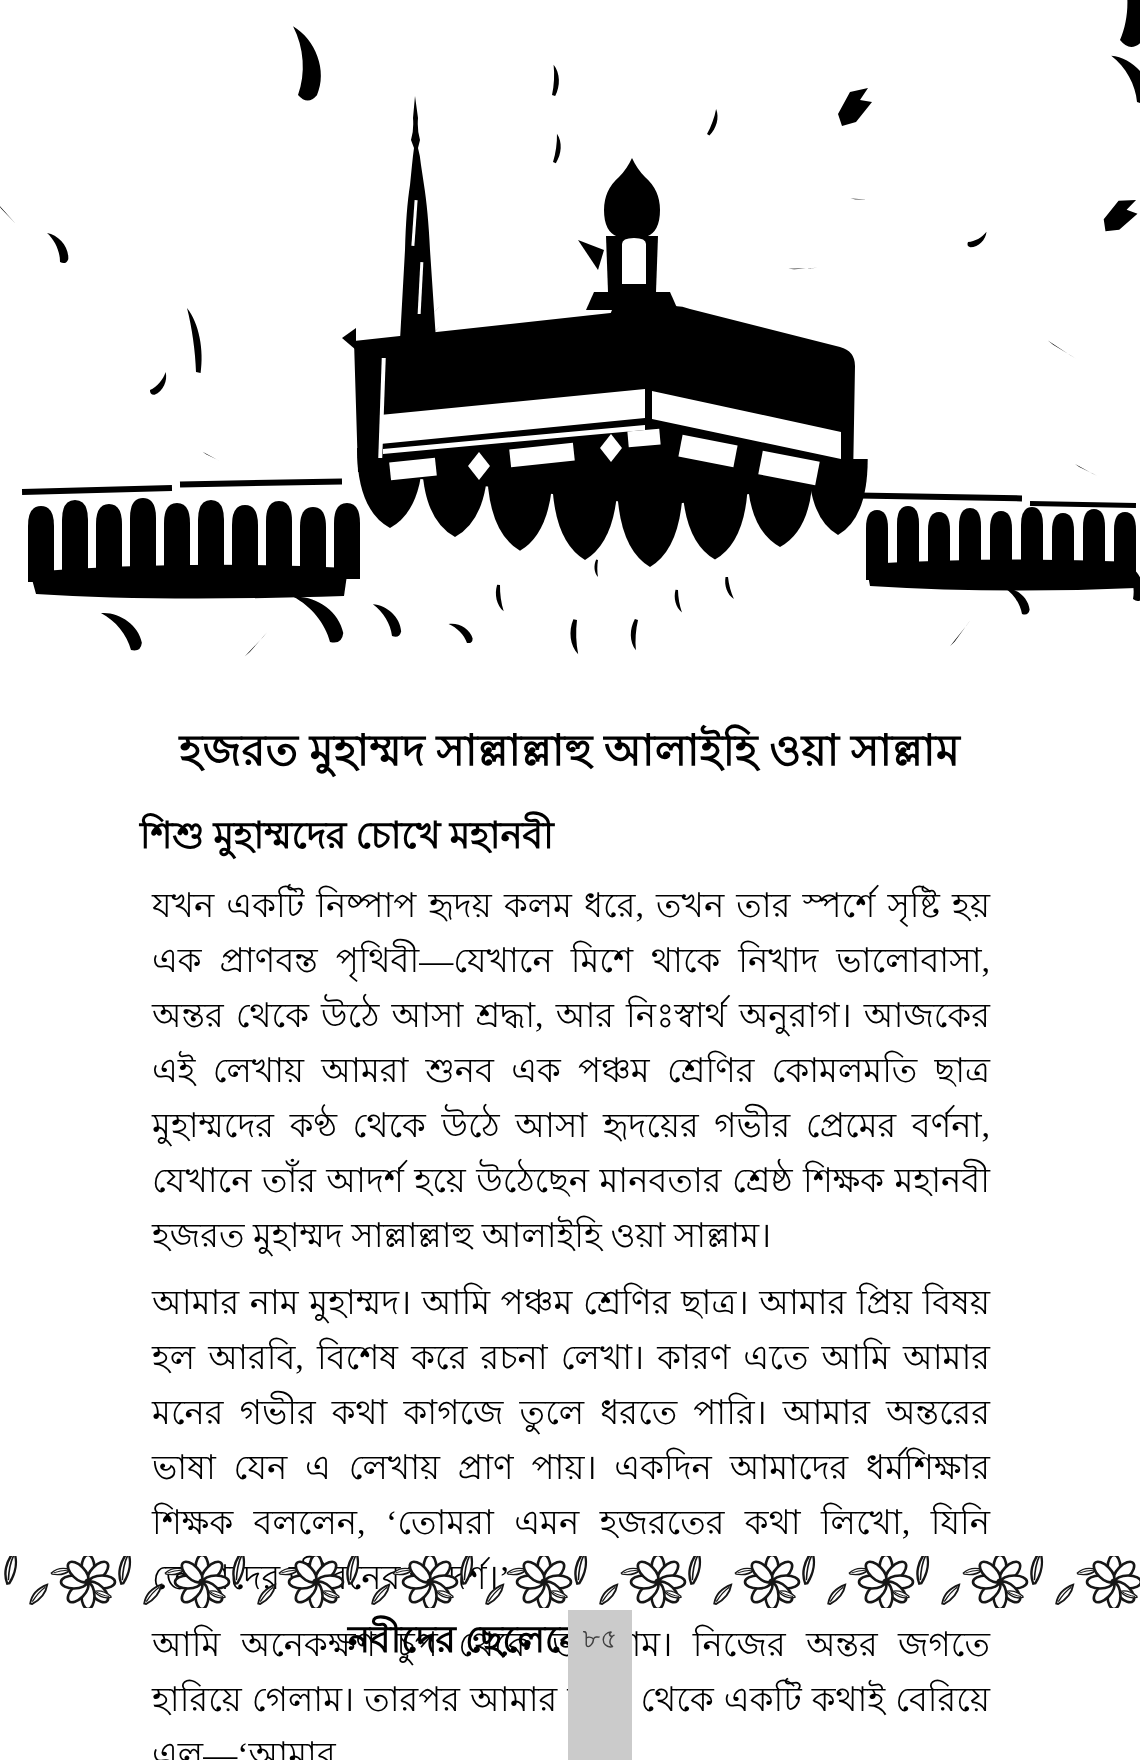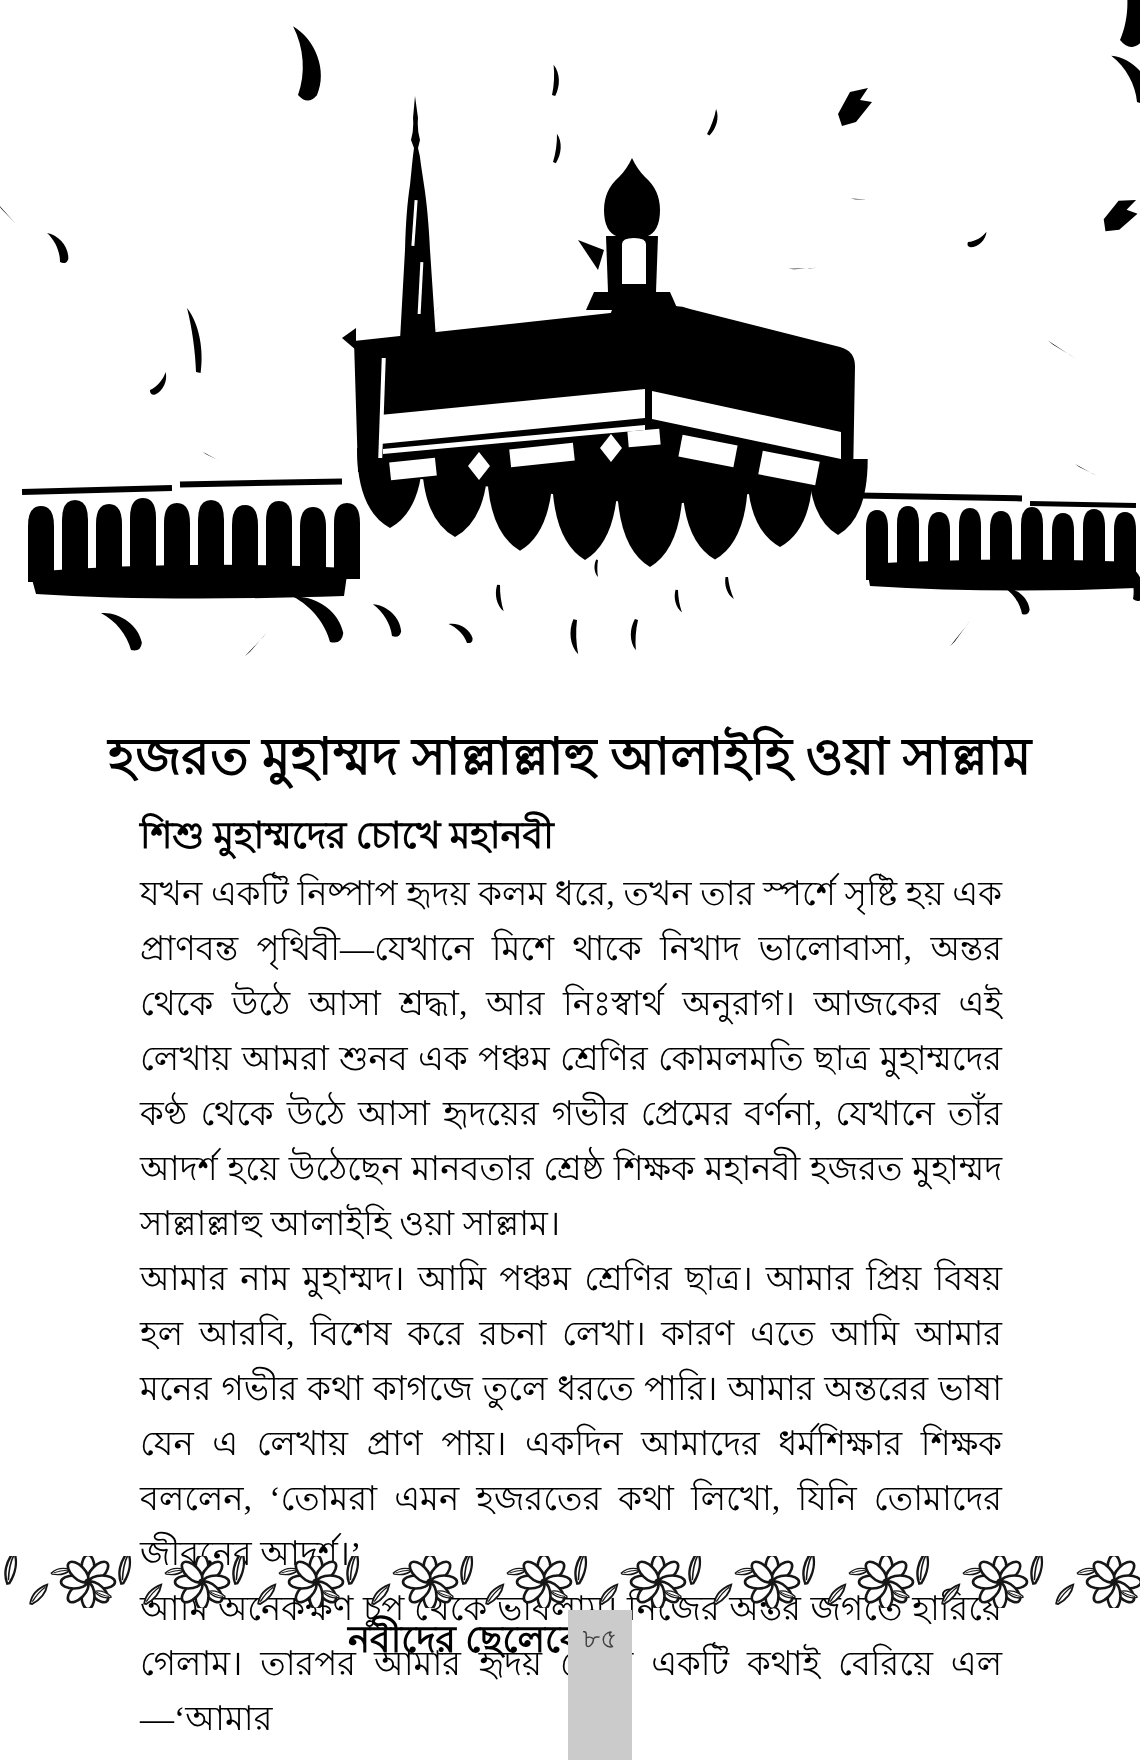--- a/index.html
+++ b/index.html
@@ -8,31 +8,31 @@
     width:1140px;height:1760px;
     background:#ffffff;
     overflow:hidden;
     font-family:"Liberation Serif","DejaVu Serif",serif;
     color:#000;
   }
   .illustration{position:absolute;top:0;left:0;width:1140px;height:660px;}
   .chapter-title{
     position:absolute;top:718px;left:0;width:1140px;
     margin:0;text-align:center;
-    font-size:51px;font-weight:bold;letter-spacing:.5px;
+    font-size:43px;font-weight:bold;letter-spacing:.5px;
   }
   .section-heading{
     position:absolute;top:806px;left:140px;width:860px;
     margin:0;font-size:37px;font-weight:bold;
   }
   .body-text{
     position:absolute;top:866px;left:140px;width:862px;
     font-size:34px;line-height:55px;
   }
-  .body-text p{margin:0;text-align:justify;}
+  .body-text p{margin:12px;text-align:justify;}
   .floral-border{position:absolute;top:1556px;left:0;width:1140px;height:52px;}
   .footer-book-title{
     position:absolute;top:1610px;left:348px;
     font-size:37px;font-weight:bold;
   }
   .page-number-tab{
     position:absolute;left:568px;top:1610px;width:64px;height:150px;
     background:#cbcbcb;
   }
   .page-number{

